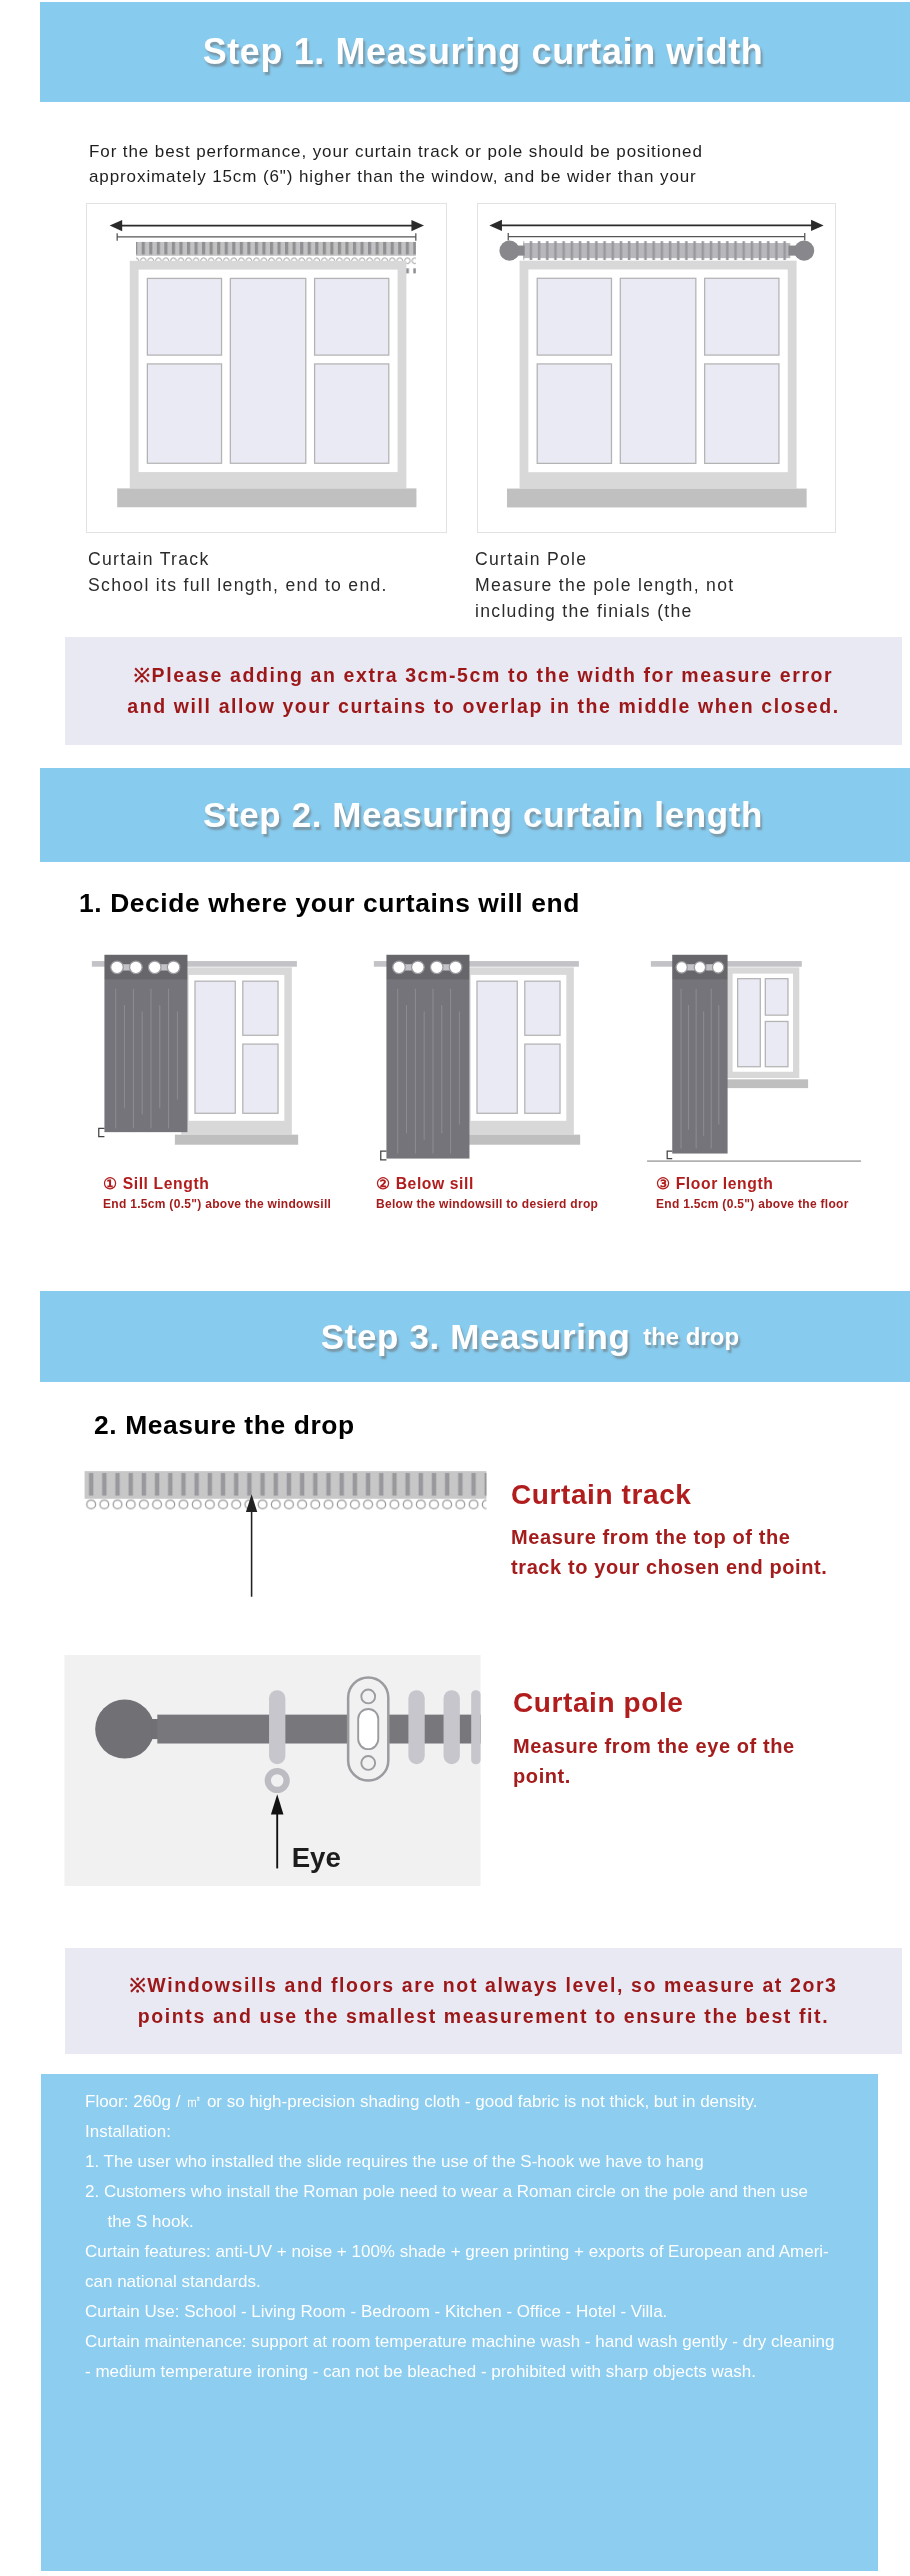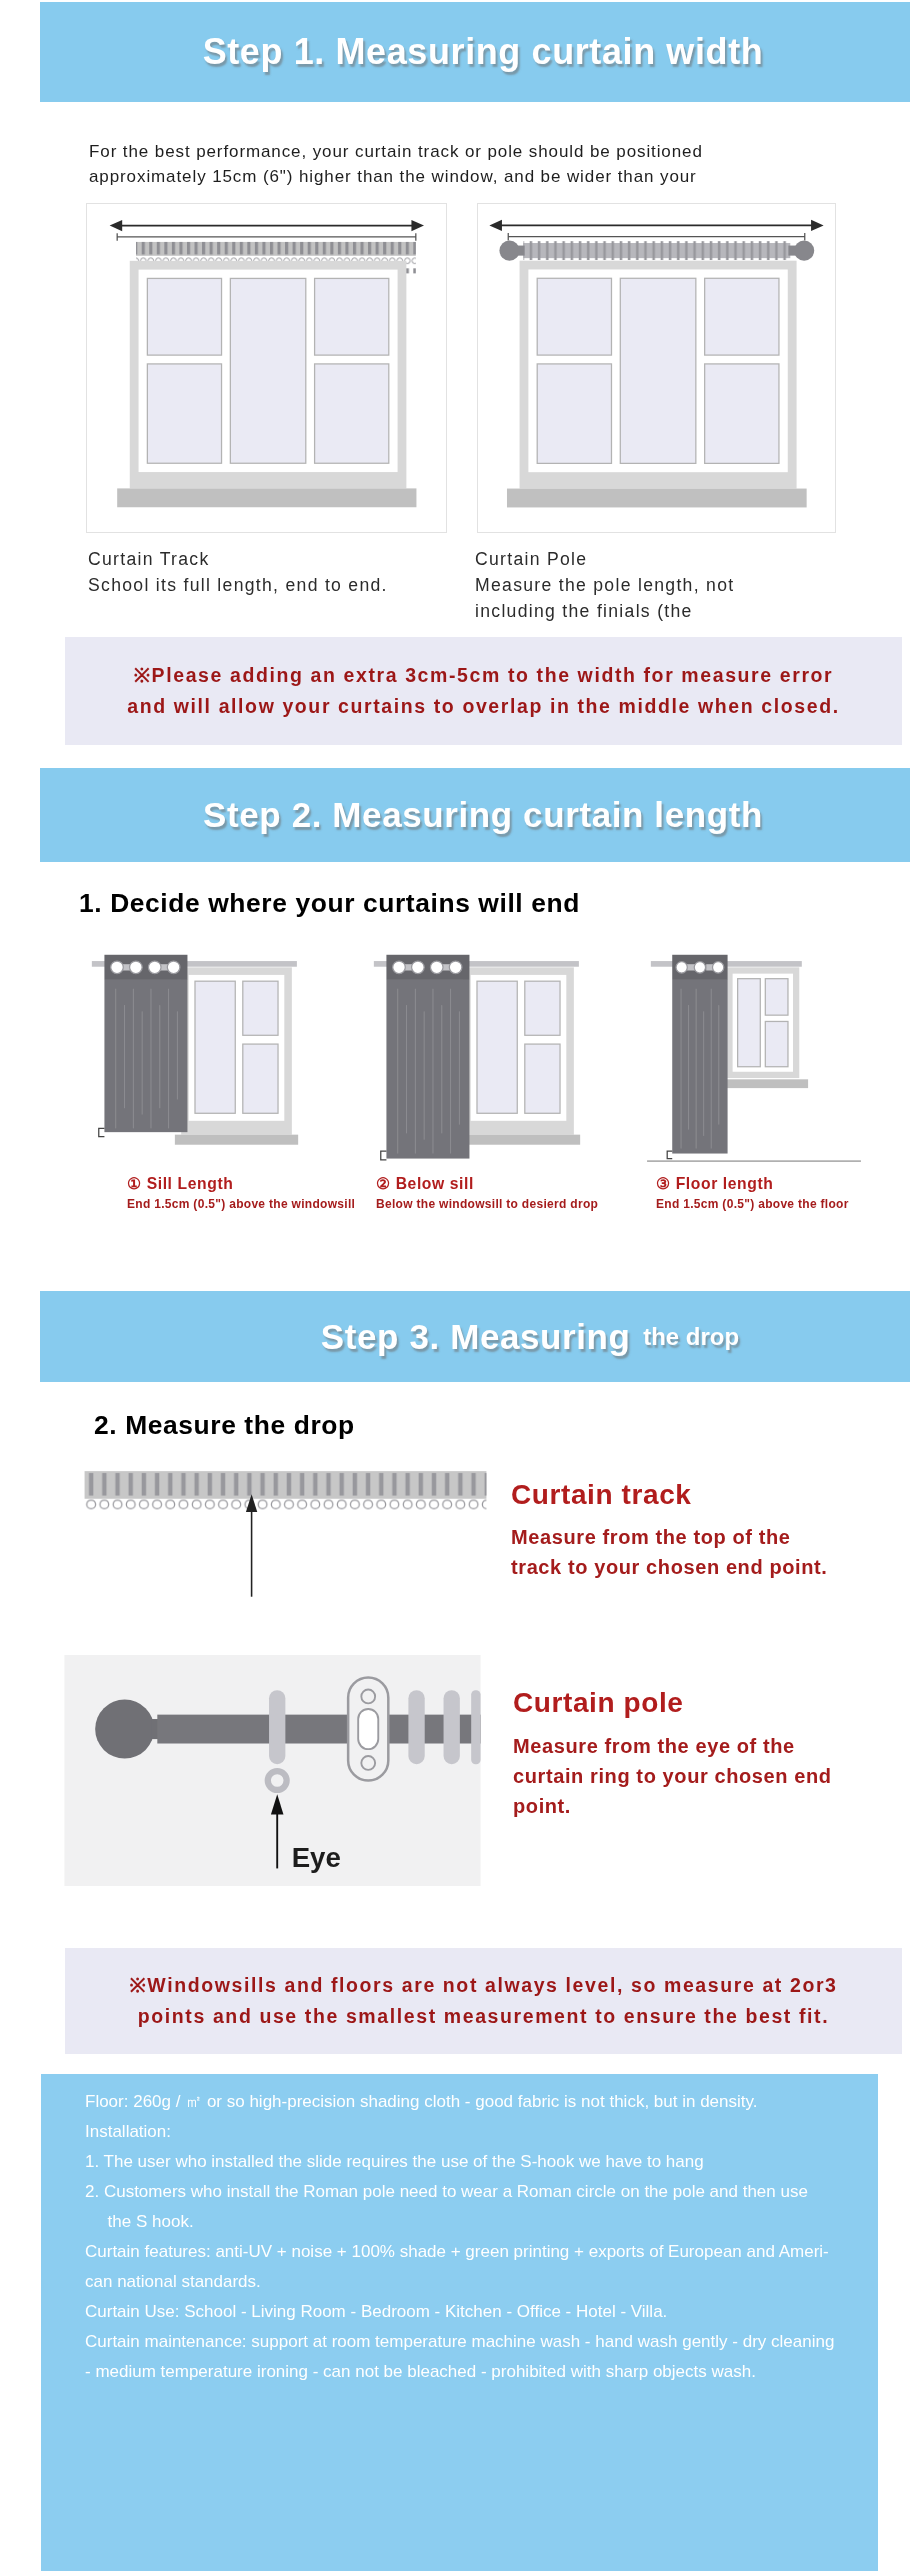--- a/index.html
+++ b/index.html
@@ -34,21 +34,21 @@
   #note2{top:1948px;height:106px;}
 
   .black-heading{position:absolute;font-weight:bold;color:#000;font-size:26.4px;letter-spacing:0.6px;white-space:nowrap;}
   #heading2{left:79px;top:888px;}
   #heading3{left:94px;top:1410px;}
 
   .s2svg{position:absolute;width:214px;height:217px;top:951px;}
   #s2a{left:88px;} #s2b{left:370px;} #s2c{left:647px;}
   .s2cap{position:absolute;top:1174px;color:#b11d1d;font-weight:bold;font-size:15.7px;letter-spacing:0.6px;white-space:nowrap;}
   .s2desc{position:absolute;top:1197px;color:#a51c1c;font-weight:bold;font-size:12px;letter-spacing:0.3px;white-space:nowrap;}
-  #s2a-cap,#s2a-desc{left:103px;margin-left:24px;} #s2b-cap,#s2b-desc{left:376px;} #s2c-cap,#s2c-desc{left:656px;}
+  #s2a-cap,#s2a-desc{left:103px;} #s2b-cap,#s2b-desc{left:376px;} #s2c-cap,#s2c-desc{left:656px;}
 
   #track-illus{position:absolute;left:84px;top:1468px;width:403px;height:135px;}
   #pole-illus{position:absolute;left:64px;top:1655px;width:417px;height:231px;}
   #track-illus svg,#pole-illus svg{display:block;width:100%;height:100%;}
 
   .redh{position:absolute;color:#b11d1d;font-weight:bold;font-size:28px;letter-spacing:0.6px;white-space:nowrap;}
   .redb{position:absolute;color:#a41c1c;font-weight:bold;font-size:20px;letter-spacing:0.6px;line-height:30px;white-space:nowrap;}
   #track-title{left:511px;top:1479px;}
   #track-body{left:511px;top:1522px;}
   #pole-title{left:513px;top:1687px;}
@@ -320,21 +320,20 @@
         <line x1="339" y1="340" x2="339" y2="234" stroke="#111" stroke-width="3"></line>
         <polygon points="339,222 329,254 349,254" fill="#111"></polygon>
       </g>
       <text x="362" y="338" font-size="44" font-weight="bold" fill="#1d1d1d">Eye</text>
     </svg>
   </div>
 
   <div class="redh" id="pole-title">Curtain pole</div>
   <div class="redb" id="pole-body">
     <div>Measure from the eye of the</div>
-    <div>curtain ring to your chosen end</div>
     <div>point.</div>
   </div>
 
   <div class="note" id="note2">
     <div>※Windowsills and floors are not always level, so measure at 2or3</div>
     <div>points and use the smallest measurement to ensure the best fit.</div>
   </div>
 
   <div id="details">
     <div class="dline">Floor: 260g / ㎡ or so high-precision shading cloth - good fabric is not thick, but in density.</div>

